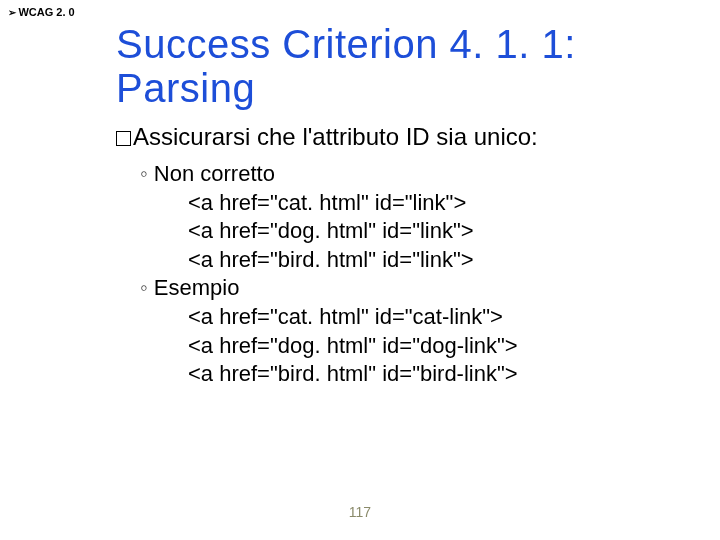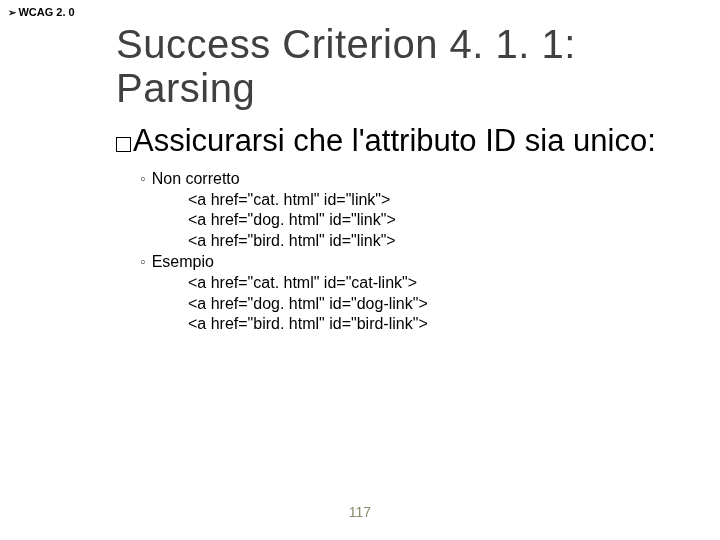--- a/index.html
+++ b/index.html
@@ -1,24 +1,24 @@
 <!DOCTYPE html>
 <html><head>
 <meta charset="utf-8">
 <style>
   * { margin: 0; padding: 0; box-sizing: border-box; }
   html, body { width: 720px; height: 540px; background: #fff; font-family: Arial, Helvetica, sans-serif; color: #000; }
   .slide { width: 687px; height: 540px; position: relative; padding: 0; }
   .header-label { position: absolute; top: 6px; left: 8px; font-size: 11px; font-weight: bold; }
   .arrow-bullet { display: inline-block; margin-right: 2px; font-size: 10px; }
-  .title { position: absolute; top: 22px; left: 116px; width: 560px; font-size: 40px; font-weight: 400; color: #404040; line-height: 1.1; letter-spacing: 0.5px; }
+  .title { position: absolute; top: 22px; left: 116px; width: 560px; font-size: 40px; font-weight: 400; color: #1d4ed8; line-height: 1.1; letter-spacing: 0.5px; }
   .content { position: absolute; top: 122px; left: 116px; width: 580px; }
-  .line1, .line2 { font-size: 31px; line-height: 1.25; }
+  .line1, .line2 { font-size: 24px; line-height: 1.25; }
   .box { display: inline-block; width: 15px; height: 15px; border: 1px solid #000; margin-right: 2px; vertical-align: -1px; }
-  .sublist { margin-top: 8px; margin-left: 24px; font-size: 16px; line-height: 1.3; }
+  .sublist { margin-top: 8px; margin-left: 24px; font-size: 22px; line-height: 1.3; }
   .subitem { margin-bottom: 0; }
   .ring { color: #555; margin-right: 6px; }
   .codeblock { margin-left: 48px; }
   .page-num { position: absolute; bottom: 20px; left: 0; width: 720px; text-align: center; font-size: 14px; color: #8a8a6a; }
 </style>
 </head>
 <body>
 <div class="slide">
 
   <div class="header-label">

